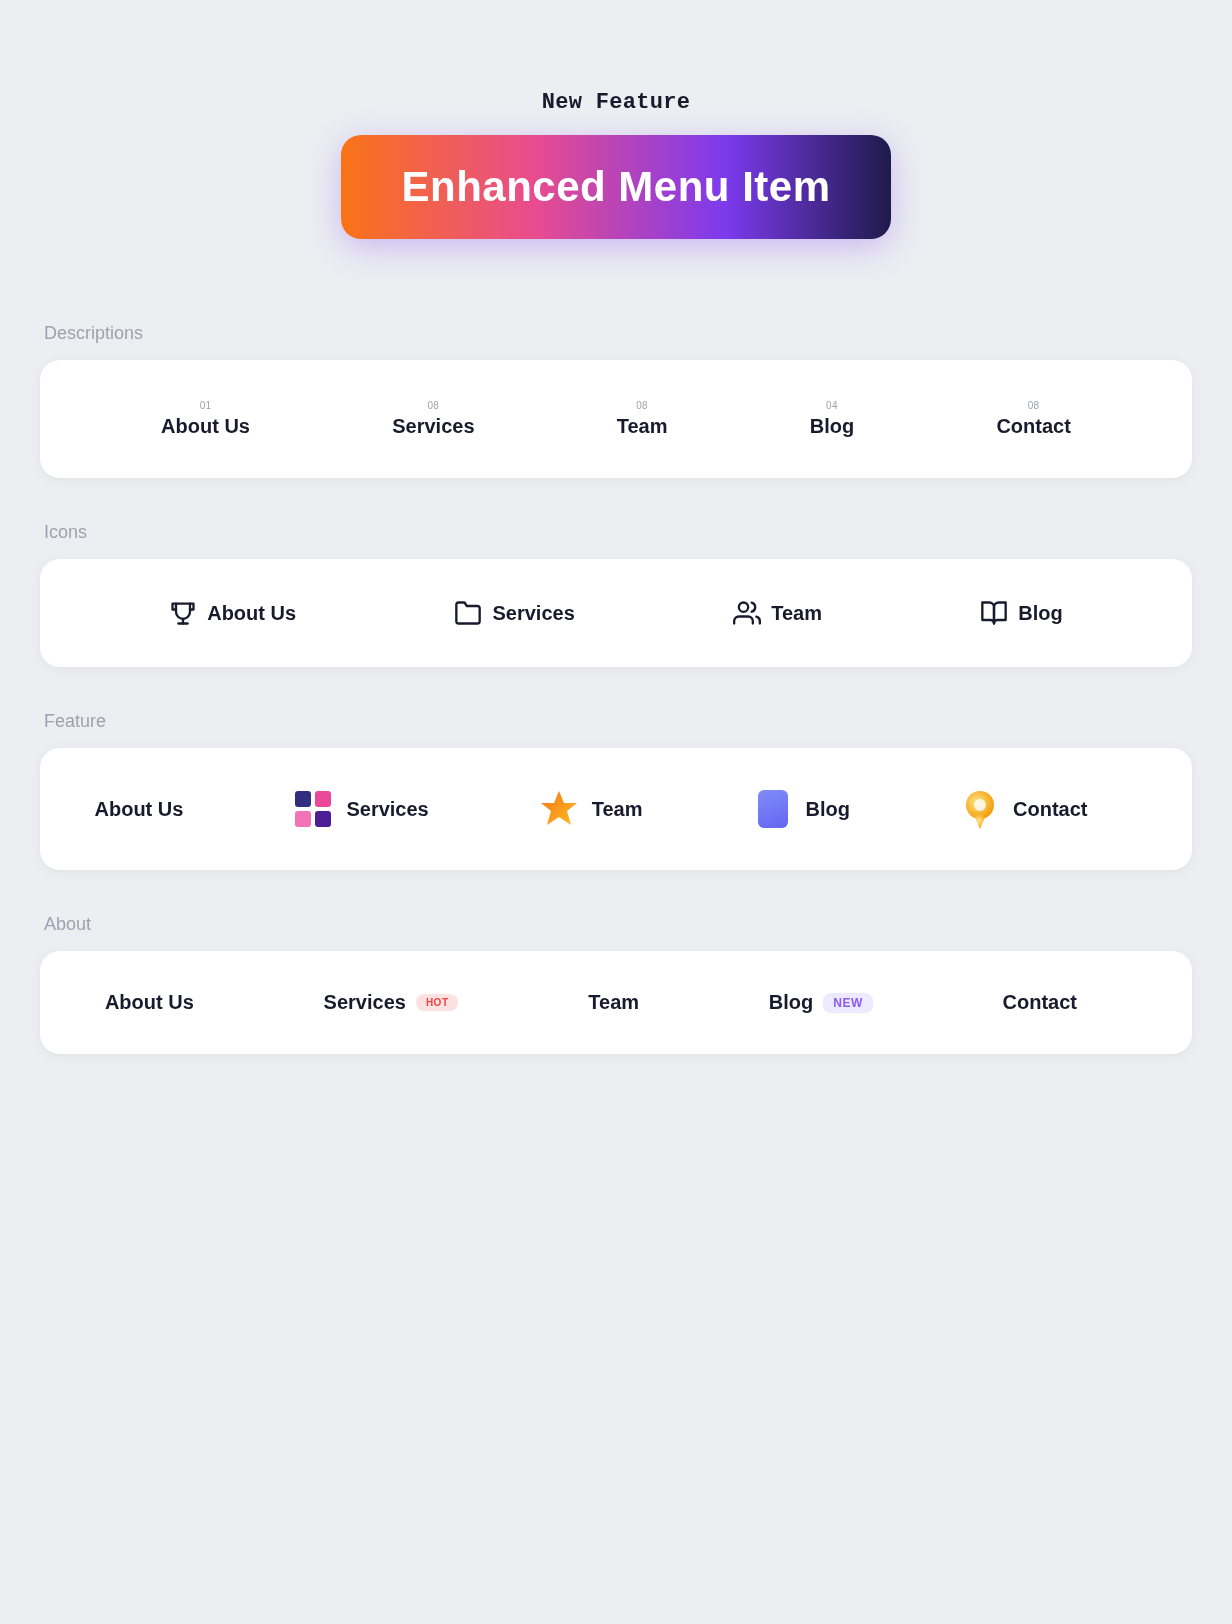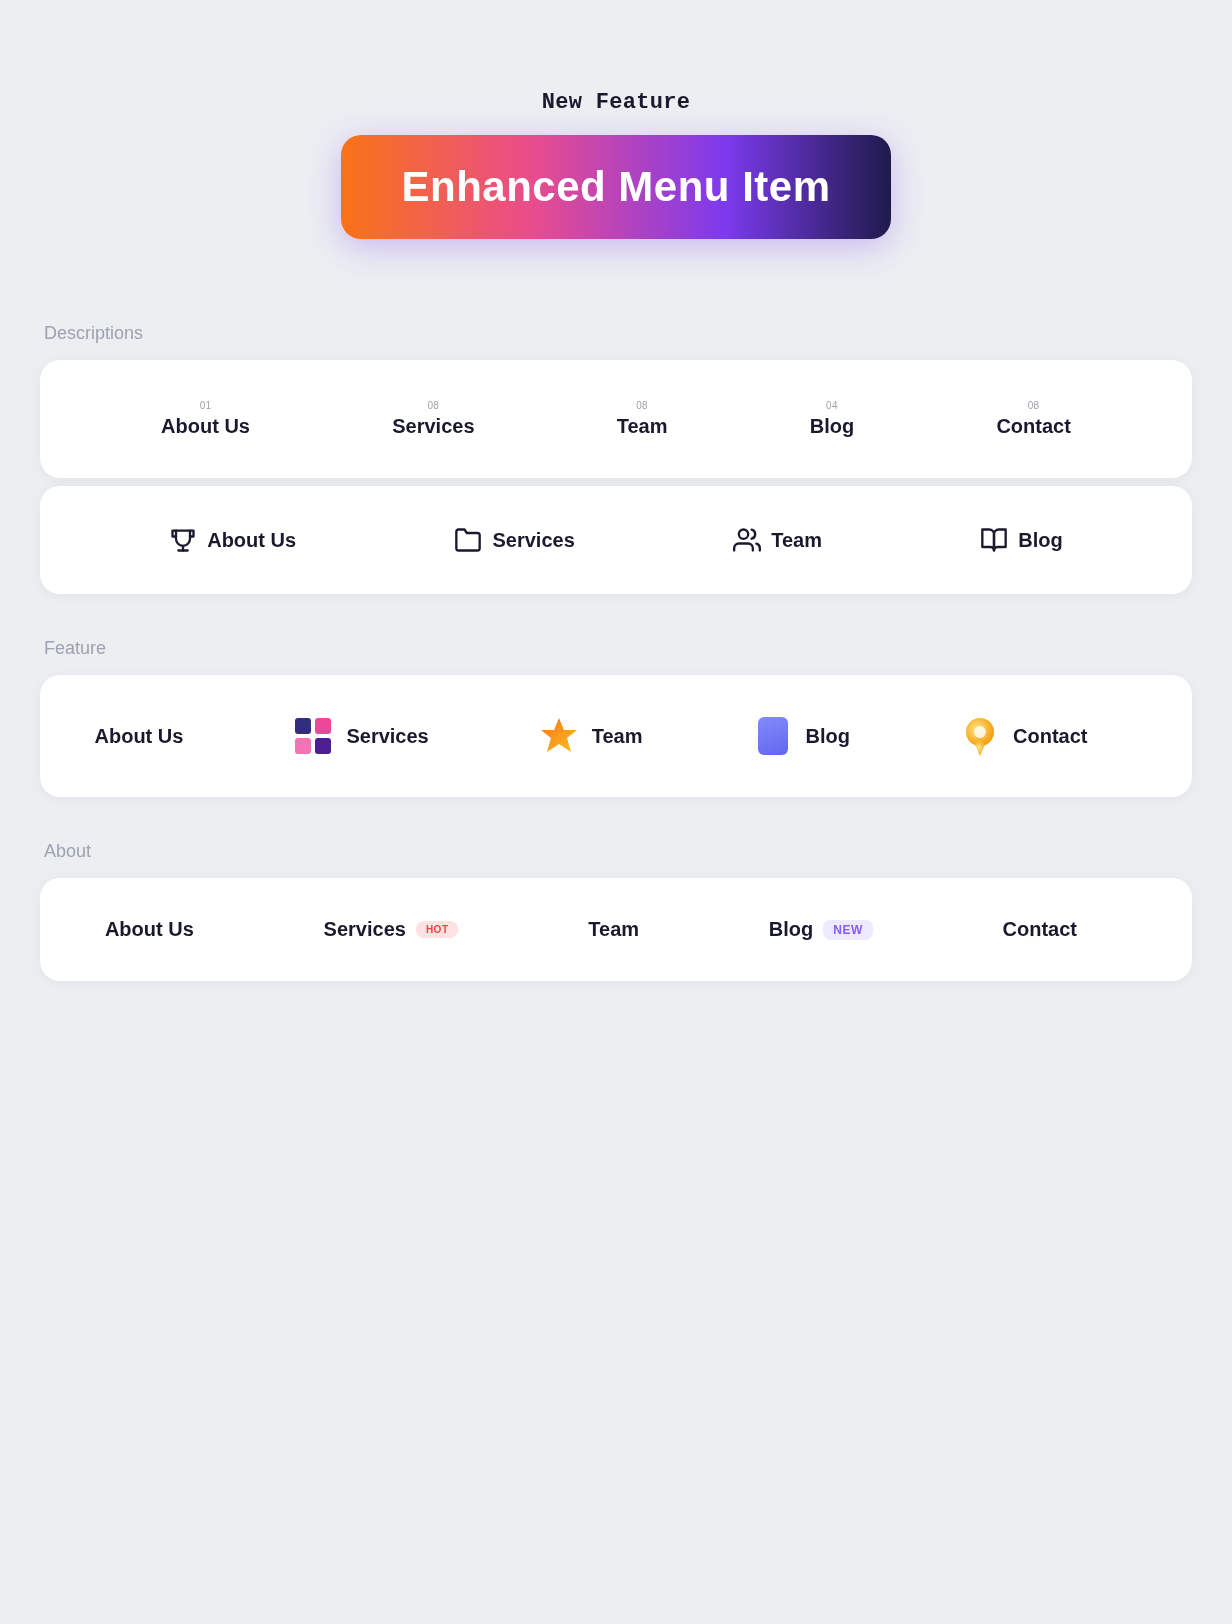--- a/index.html
+++ b/index.html
@@ -248,20 +248,21 @@
         <span class="desc-label">Blog</span>
       </div>
       <div class="desc-item">
         <span class="desc-number">08</span>
         <span class="desc-label">Contact</span>
       </div>
     </div>
   </div>
 
   <div class="card-section">
+    <div class="section-label">Icons</div>
     <div class="menu-card">
 
       <div class="icon-item">
         <svg class="icon-svg" viewBox="0 0 24 24" fill="none" stroke="currentColor" stroke-width="2" stroke-linecap="round" stroke-linejoin="round">
           <path d="M6 9H3V4h3"></path>
           <path d="M18 9h3V4h-3"></path>
           <path d="M6 4h12v7a6 6 0 0 1-12 0V4z"></path>
           <path d="M12 17v4"></path>
           <path d="M8 21h8"></path>
         </svg>

